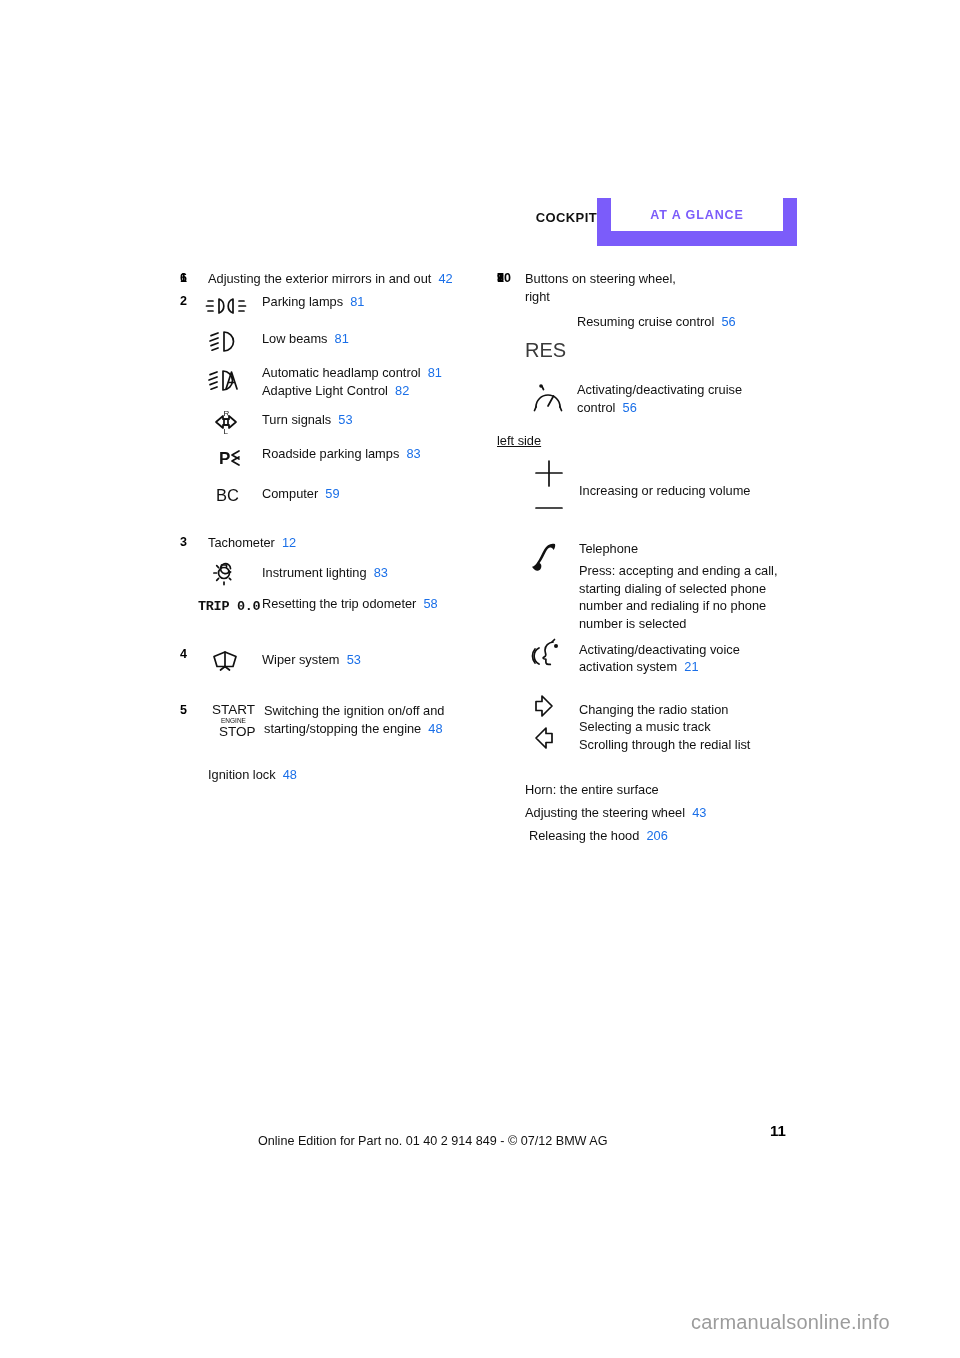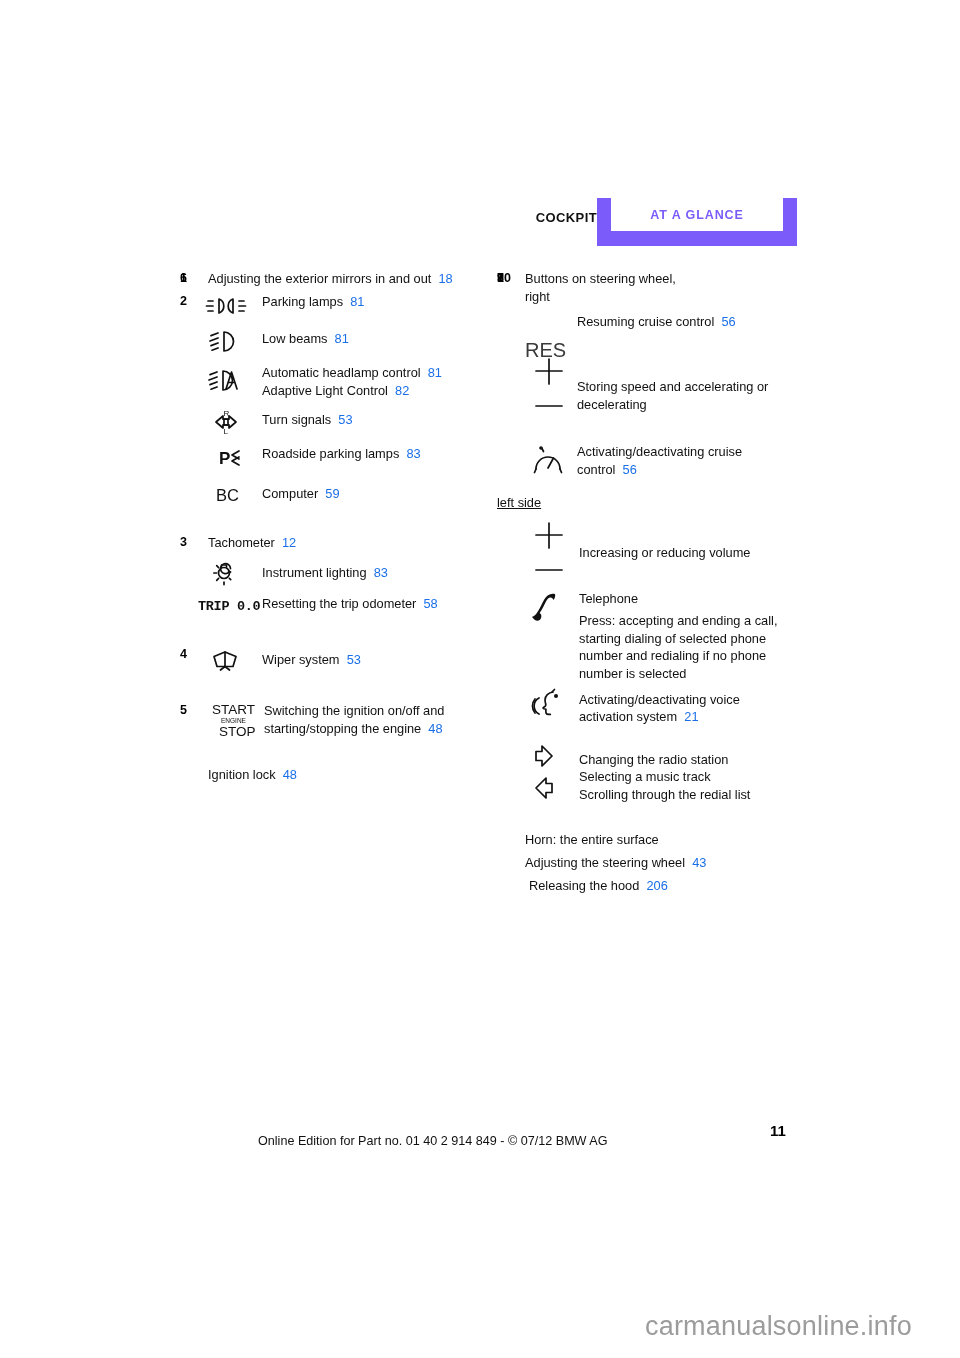--- a/index.html
+++ b/index.html
@@ -63,43 +63,43 @@
   .pageno{
     position:absolute;left:770px;top:1122px;
     font-size:15px;font-weight:bold;color:#000;
   }
   .edition{
     position:absolute;left:258px;top:1134px;
     font-size:12.6px;color:#111;
     font-family:"Liberation Sans","DejaVu Sans",sans-serif;
   }
   .watermark{
-    position:absolute;left:645px;top:1311px;
-    font-size:27px;color:#9c9c9c;letter-spacing:.2px;
+    position:absolute;left:691px;top:1311px;
+    font-size:20px;color:#9c9c9c;letter-spacing:.2px;
     font-family:"Liberation Sans","DejaVu Sans",sans-serif;
   }
 </style>
 </head>
 <body>
 
 <div class="page">
 
   <div class="hdr">
     <div class="hdr-cockpit">COCKPIT</div>
     <div class="hdr-tab">
       <div class="hdr-tab-inner"></div>
       <div class="hdr-tab-label">AT A GLANCE</div>
     </div>
   </div>
 
   <div class="colL">
 
     <div class="r-simple" style="margin-bottom:5px;">
       <span class="num">1</span>
-      <span class="txt"><span>Adjusting the exterior mirrors in and out</span>&nbsp;&nbsp;<span class="pg">18</span></span>
+      <span class="txt"><span>Adjusting the exterior mirrors in and out</span>&nbsp;&nbsp;<span class="pg">42</span></span>
     </div>
 
     <div style="position:relative;">
       <span class="num" style="position:absolute;left:0;top:0;">2</span>
 
       <div class="r-icon" style="padding-left:28px;height:33px;">
         <span class="icobox" style="left:22px;top:4px;">
           <svg width="48" height="18" viewBox="0 0 48 18">
             <g class="ic" stroke-width="1.6">
               <path d="M17 2 a7.5 7.5 0 0 1 0 14 z" fill="none"></path>
@@ -286,34 +286,20 @@
         <span class="icobox" style="left:22px;top:13px;width:60px;margin-top:12px;">
           <svg width="60" height="26" viewBox="0 0 60 26">
             <text x="6" y="21" font-size="20" font-family="Liberation Sans, sans-serif" fill="#3a3a3a">RES</text>
           </svg>
         </span>
         <span class="tbody txt" style="display:block;margin-left:80px;padding-top:2px;">
           <span>Resuming cruise control</span>&nbsp;&nbsp;<span class="pg">56</span>
         </span>
       </div>
 
-      <div class="r-icon" style="padding-left:0;height:62px;">
-        <span class="icobox" style="left:22px;top:2px;width:60px;">
-          <svg width="60" height="58" viewBox="0 0 60 58">
-            <g class="ic" stroke-width="1.9" stroke-linecap="butt">
-              <path d="M17 13 h26 M30 1 v25"></path>
-              <path d="M17 48 h26"></path>
-            </g>
-          </svg>
-        </span>
-        <span class="tbody txt" style="display:block;margin-left:80px;padding-top:22px;">
-          <span>Storing speed and accelerating or</span><br>
-          <span>decelerating</span>
-        </span>
-      </div>
 
       <div class="r-icon" style="padding-left:0;height:48px;margin-top:22px;">
         <span class="icobox" style="left:22px;top:2px;width:60px;">
           <svg width="60" height="34" viewBox="0 0 60 34">
             <g class="ic" stroke-width="1.7">
               <path d="M17 27 a12 12 0 1 1 24 0"></path>
               <path d="M17 27 l-1.5 3.5 M41 27 l1.5 3.5"></path>
               <path d="M29 26 l5.5 -10"></path>
               <path d="M24.5 9.5 l-1.5 -3"></path>
             </g>
@@ -335,21 +321,21 @@
           <svg width="60" height="62" viewBox="0 0 60 62">
             <g class="ic" stroke-width="1.9" stroke-linecap="butt">
               <path d="M17 15 h26 M30 3 v25"></path>
               <path d="M17 50 h26"></path>
             </g>
           </svg>
         </span>
         <span class="tbody txt" style="display:block;margin-left:82px;padding-top:26px;">Increasing or reducing volume</span>
       </div>
 
-      <div class="r-icon" style="padding-left:0;height:95px;margin-top:0;">
+      <div class="r-icon" style="padding-left:0;height:95px;margin-top:12px;">
         <span class="icobox" style="left:22px;top:4px;width:60px;">
           <svg width="60" height="34" viewBox="0 0 60 34">
             <path class="icf" d="M36 2 c-4.5 -1.2 -8.2 1.2 -10.6 5.2 c-2.4 4 -4.6 10 -7.9 14.2 c-1.3 1.7 -3.1 2.9 -4.5 3.4 c1.4 2.6 3.6 4.2 6 3.9 c1.5 -0.2 2.7 -1.5 3.2 -3.2 c0.6 -2.2 -0.2 -4 -1.6 -4.6 c2.6 -3.4 4.6 -8 6.4 -11.4 c1.5 -2.8 3 -4.2 4.6 -4 c1.2 0.1 2.3 1.1 3 2.6 c1.4 -1.9 1.9 -4.4 1.4 -6.1 z"></path>
           </svg>
         </span>
         <span class="tbody txt" style="display:block;margin-left:82px;padding-top:2px;">
           <span>Telephone</span>
           <span style="display:block;height:5px;"></span>
           <span>Press: accepting and ending a call,</span><br>
           <span>starting dialing of selected phone</span><br>

